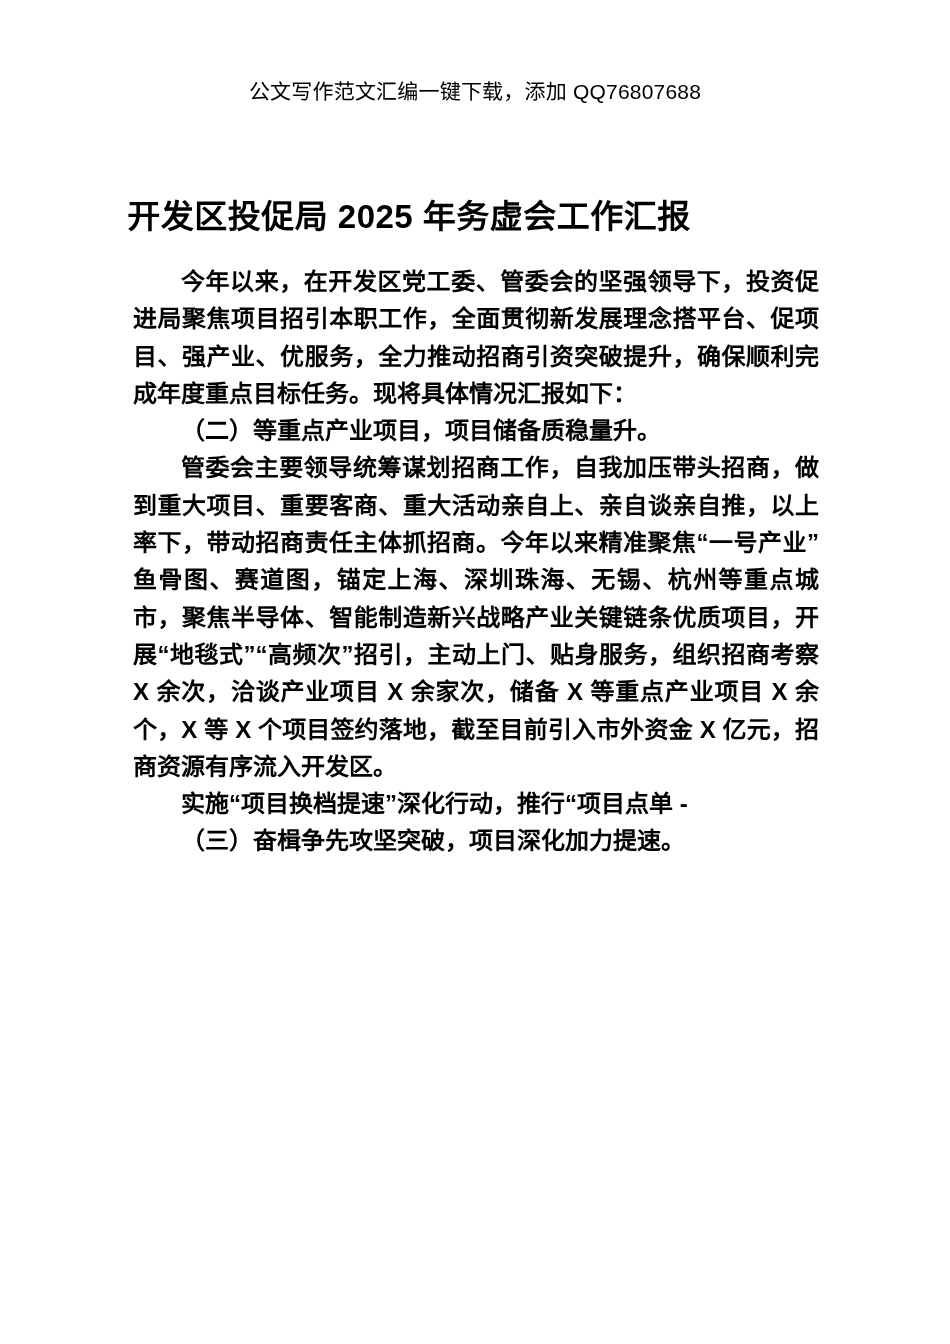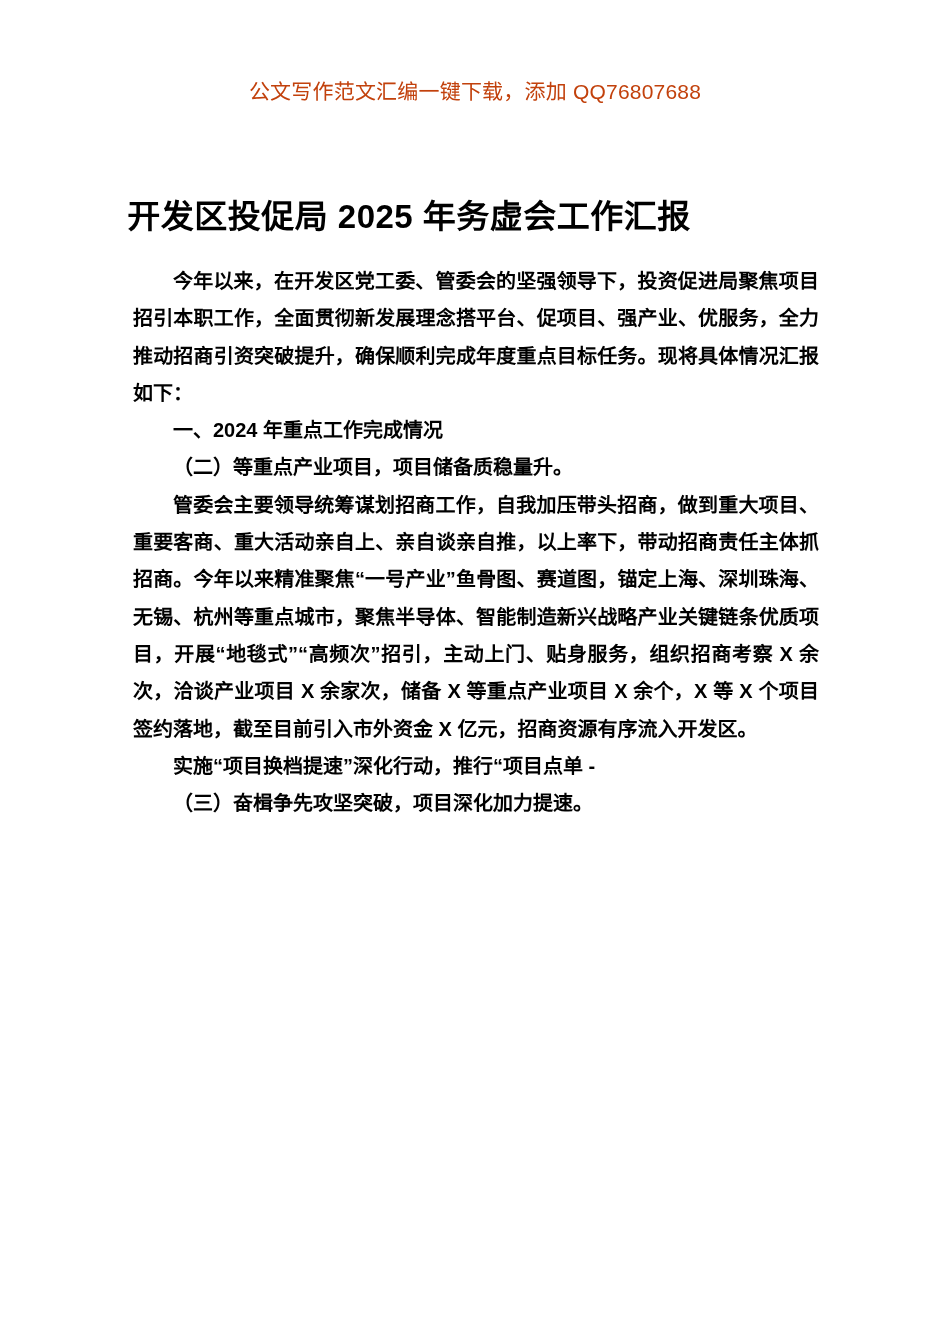--- a/index.html
+++ b/index.html
@@ -25,21 +25,21 @@
     position: absolute;
     top: 78px;
     left: 0;
     width: 950px;
     text-align: center;
     font-family: "Liberation Sans", "DejaVu Sans", sans-serif;
     font-size: 21px;
     line-height: 28px;
     letter-spacing: 0.2px;
     white-space: nowrap;
-    color: #c2410c;
+    color: #000000;
     font-weight: 400;
   }
 
   
   .doc-title {
     position: absolute;
     top: 172px;
     left: 0;
     width: 818px;
     text-align: center;
@@ -50,21 +50,21 @@
     white-space: nowrap;
     color: #000000;
   }
 
   
   .body-text {
     position: absolute;
     top: 263px;
     left: 133px;
     width: 686px;
-    font-size: 20px;
+    font-size: 24px;
     line-height: 37.3px;
     font-weight: 600;
     color: #000000;
     text-align: justify;
     text-justify: inter-ideograph;
     letter-spacing: 0px;
   }
 
   .para {
     margin: 0;
@@ -88,20 +88,19 @@
 <body>
 
 <div class="page">
 
   <div class="watermark">公文写作范文汇编一键下载，添加 QQ76807688</div>
 
   <h1 class="doc-title">开发区投促局 2025 年务虚会工作汇报</h1>
 
   <div class="body-text">
     <p class="para">今年以来，在开发区党工委、管委会的坚强领导下，投资促进局聚焦项目招引本职工作，全面贯彻新发展理念搭平台、促项目、强产业、优服务，全力推动招商引资突破提升，确保顺利完成年度重点目标任务。现将具体情况汇报如下：</p>
-    <p class="para">一、2024 年重点工作完成情况</p>
     <p class="para">（二）等重点产业项目，项目储备质稳量升。</p>
     <p class="para">管委会主要领导统筹谋划招商工作，自我加压带头招商，做到重大项目、重要客商、重大活动亲自上、亲自谈亲自推，以上率下，带动招商责任主体抓招商。今年以来精准聚焦“一号产业”鱼骨图、赛道图，锚定上海、深圳珠海、无锡、杭州等重点城市，聚焦半导体、智能制造新兴战略产业关键链条优质项目，开展“地毯式”“高频次”招引，主动上门、贴身服务，组织招商考察 X 余次，洽谈产业项目 X 余家次，储备 X 等重点产业项目 X 余个，X 等 X 个项目签约落地，截至目前引入市外资金 X 亿元，招商资源有序流入开发区。</p>
     <p class="para last">实施“项目换档提速”深化行动，推行“项目点单 -</p>
     <p class="para">（三）奋楫争先攻坚突破，项目深化加力提速。</p>
   </div>
 
 </div>
 
 </body></html>

